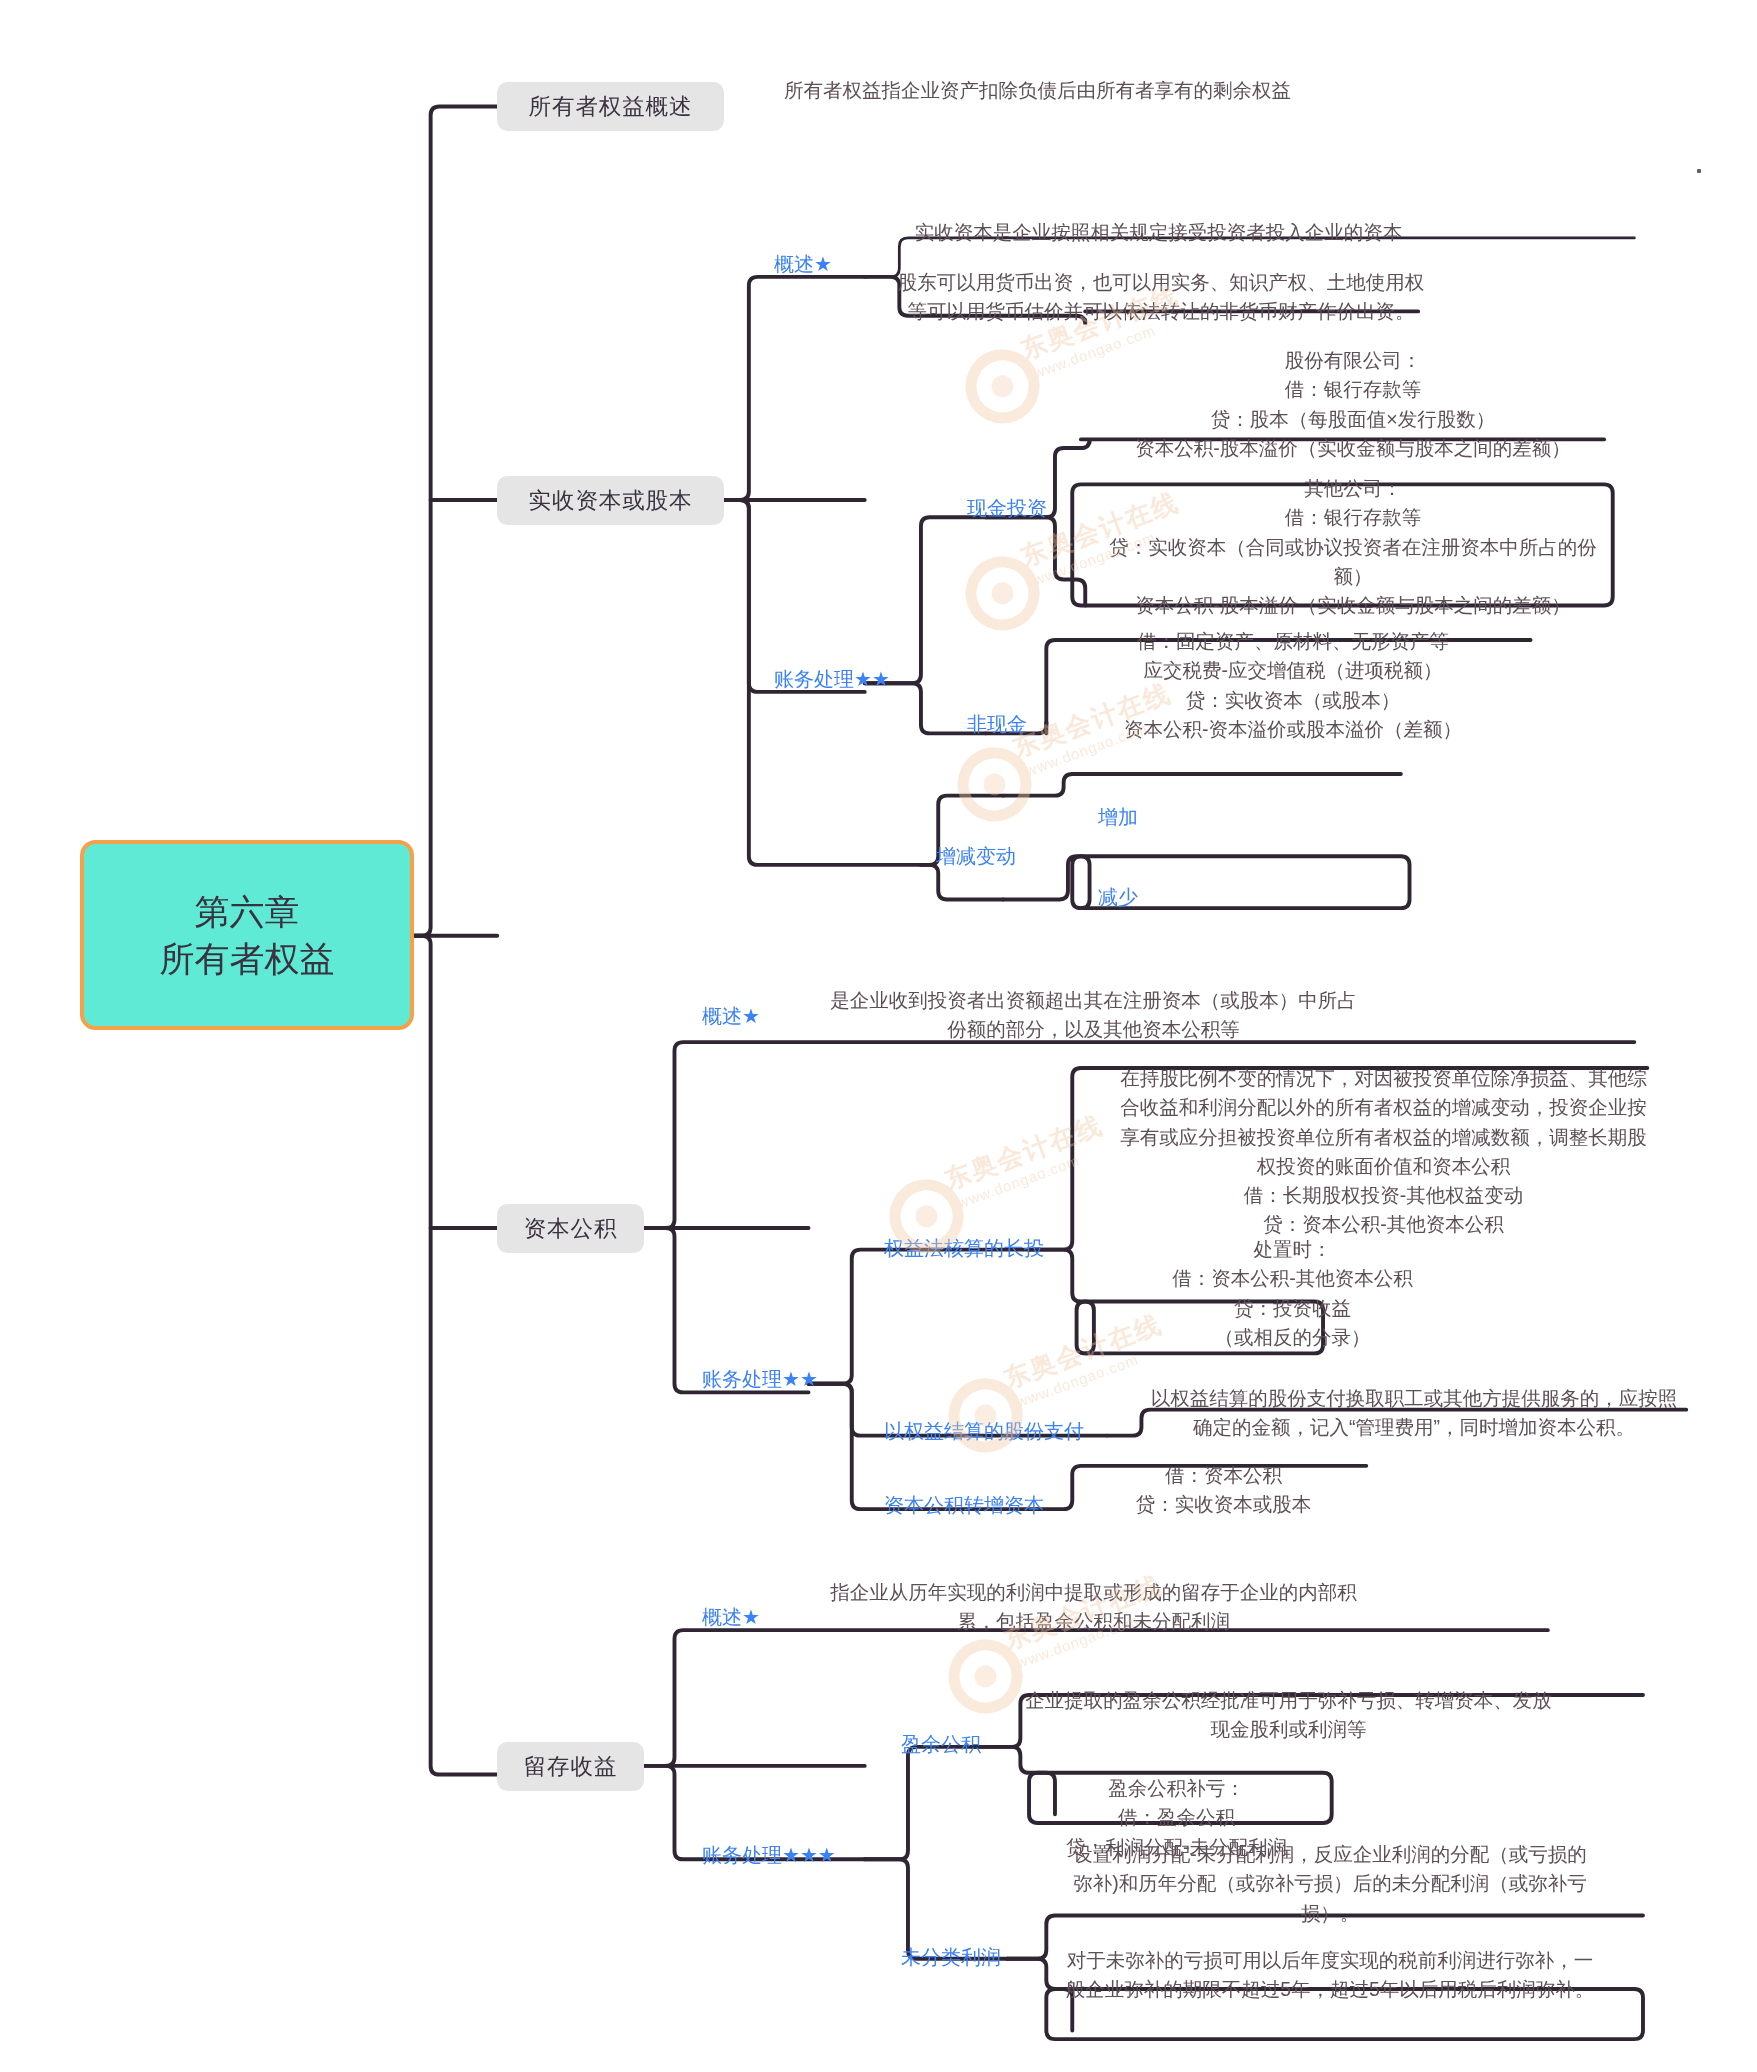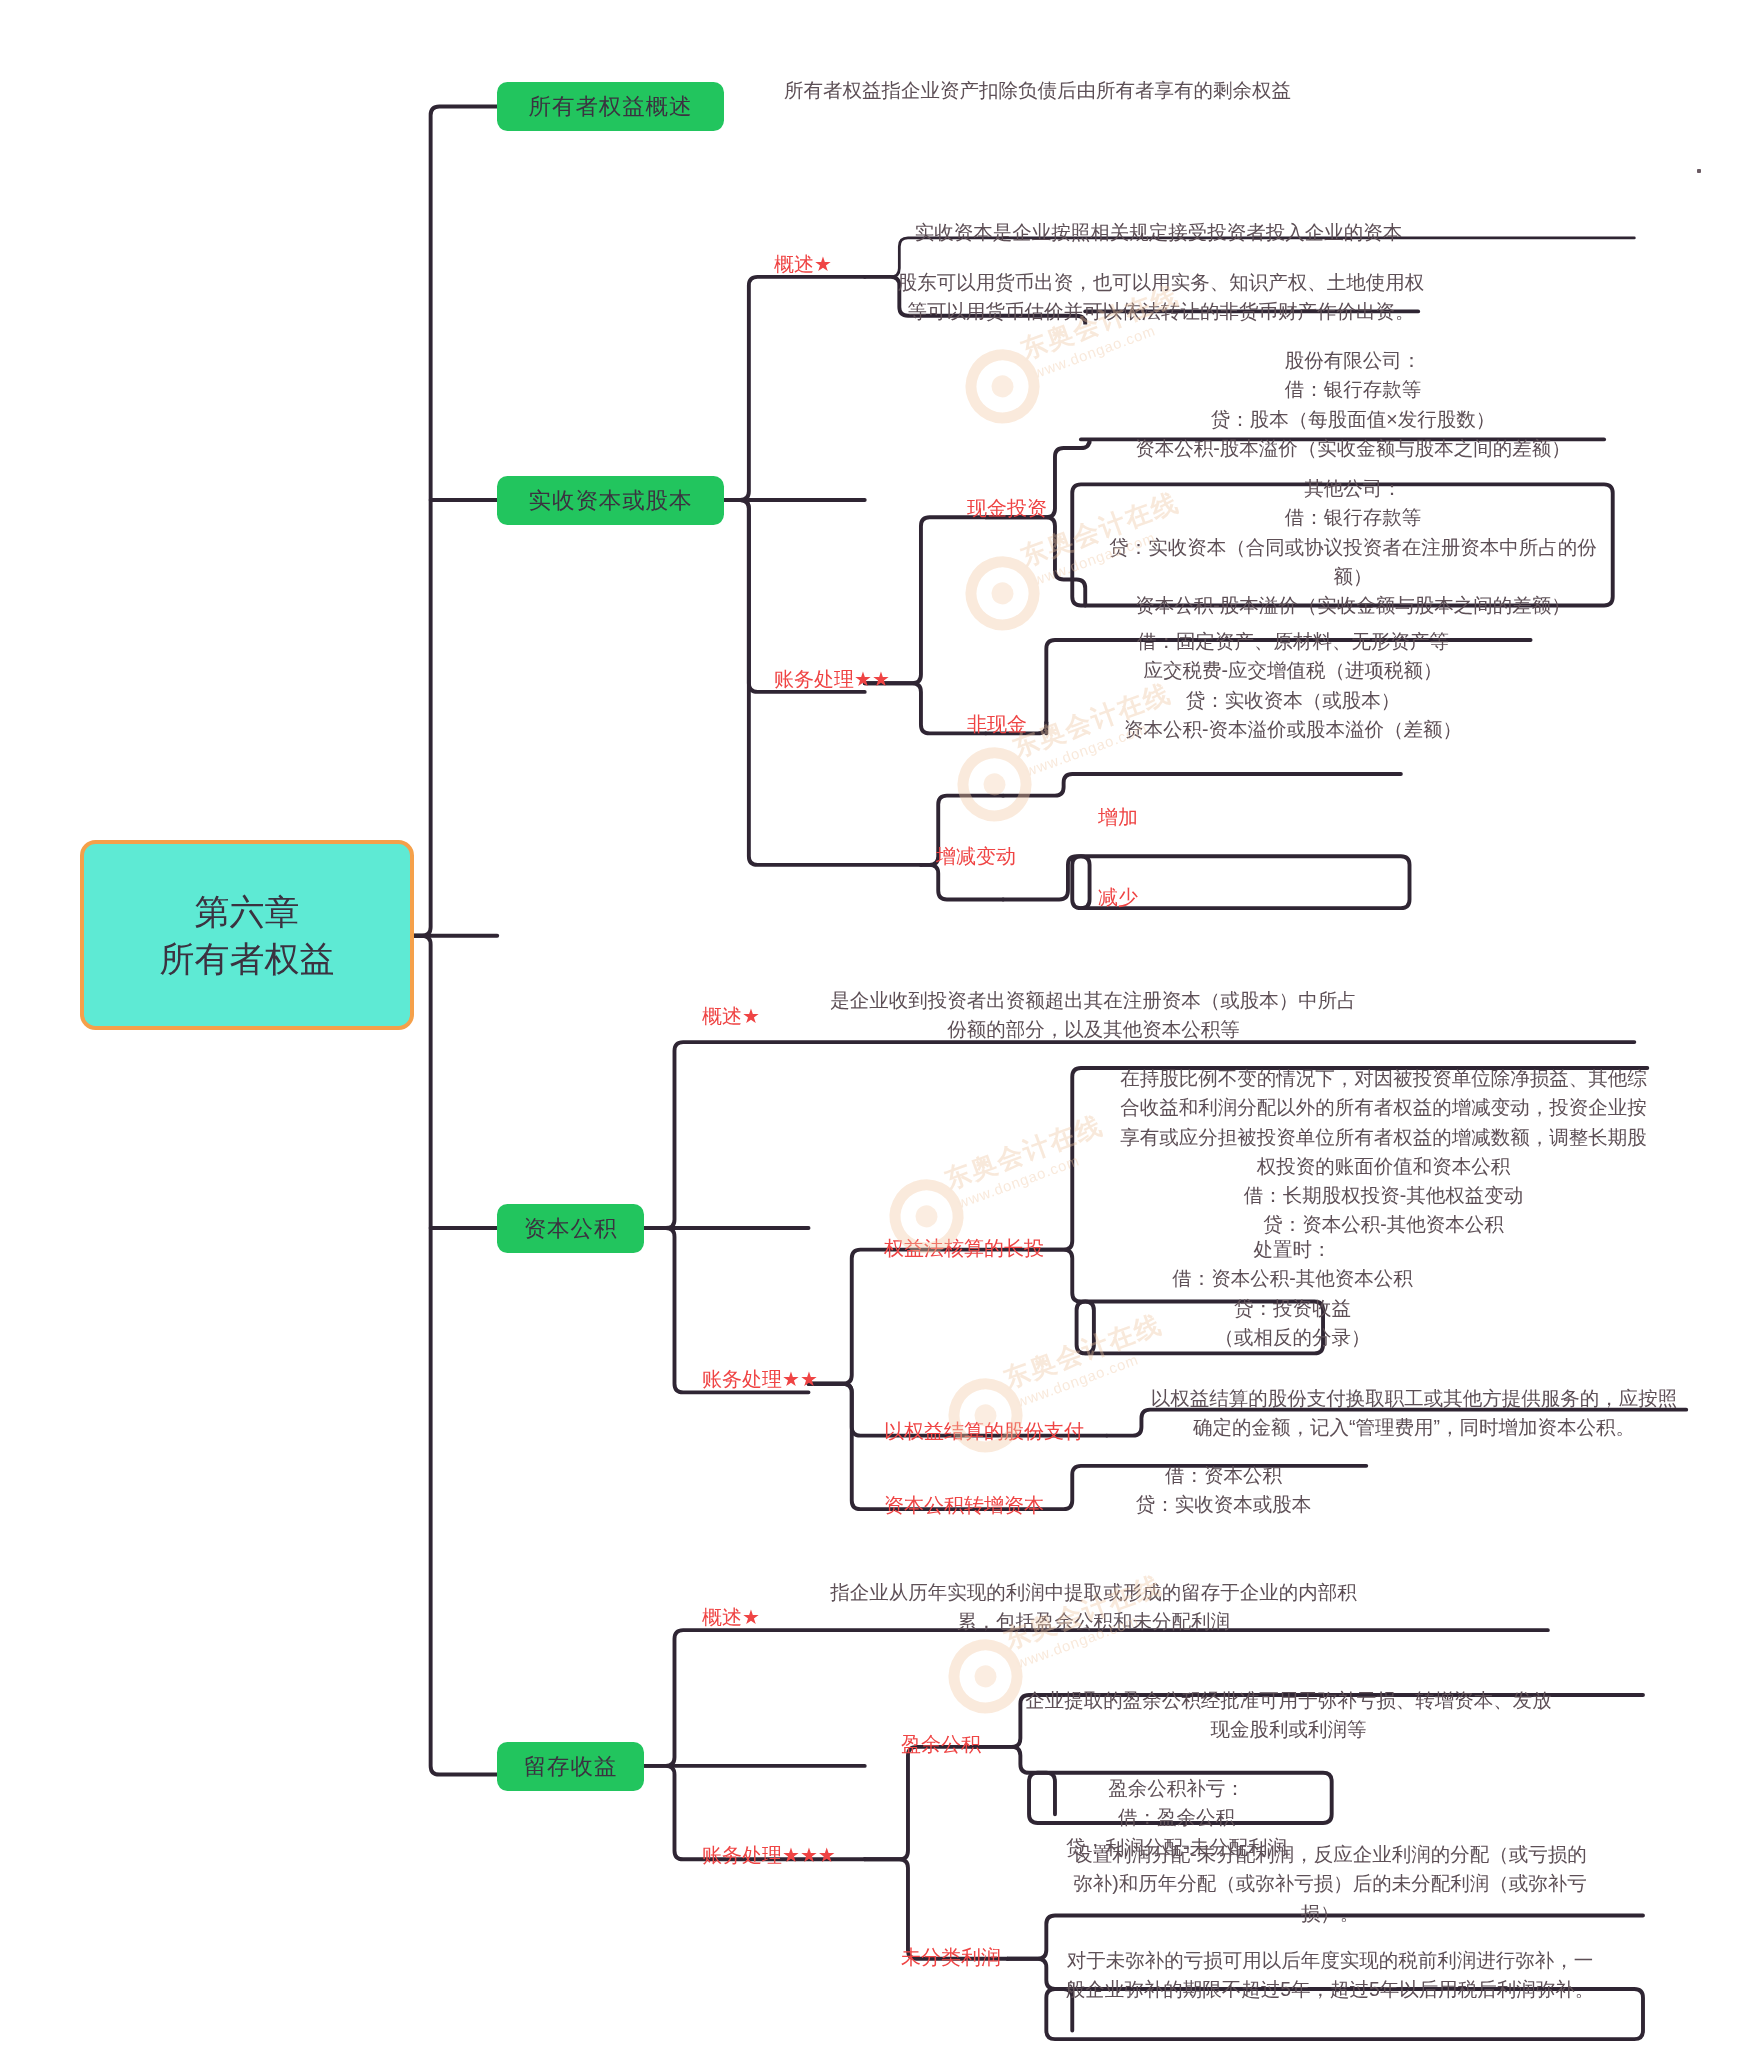--- a/index.html
+++ b/index.html
@@ -24,33 +24,33 @@
     text-align:center;
     line-height:1.35;
     font-size:35px;
     color:#3b3240;
     white-space:pre-line;
   }
   
   .topic{
     position:absolute;
     box-sizing:border-box;
-    background:#22c55e;
+    background:#e5e5e5;
     border-radius:10.4px;
     display:flex;align-items:center;justify-content:center;
     color:#3b3240;
     font-size:22.5px;
     letter-spacing:0.9px;
     white-space:nowrap;
   }
   
   .label{
     position:absolute;
     font-size:20px;
-    color:#ef4444;
+    color:#3b82f6;
     white-space:nowrap;
     line-height:1.35;
   }
   
   .leaf{
     position:absolute;
     font-size:19.5px;
     color:#5d4f56;
     line-height:1.5;
     text-align:center;

